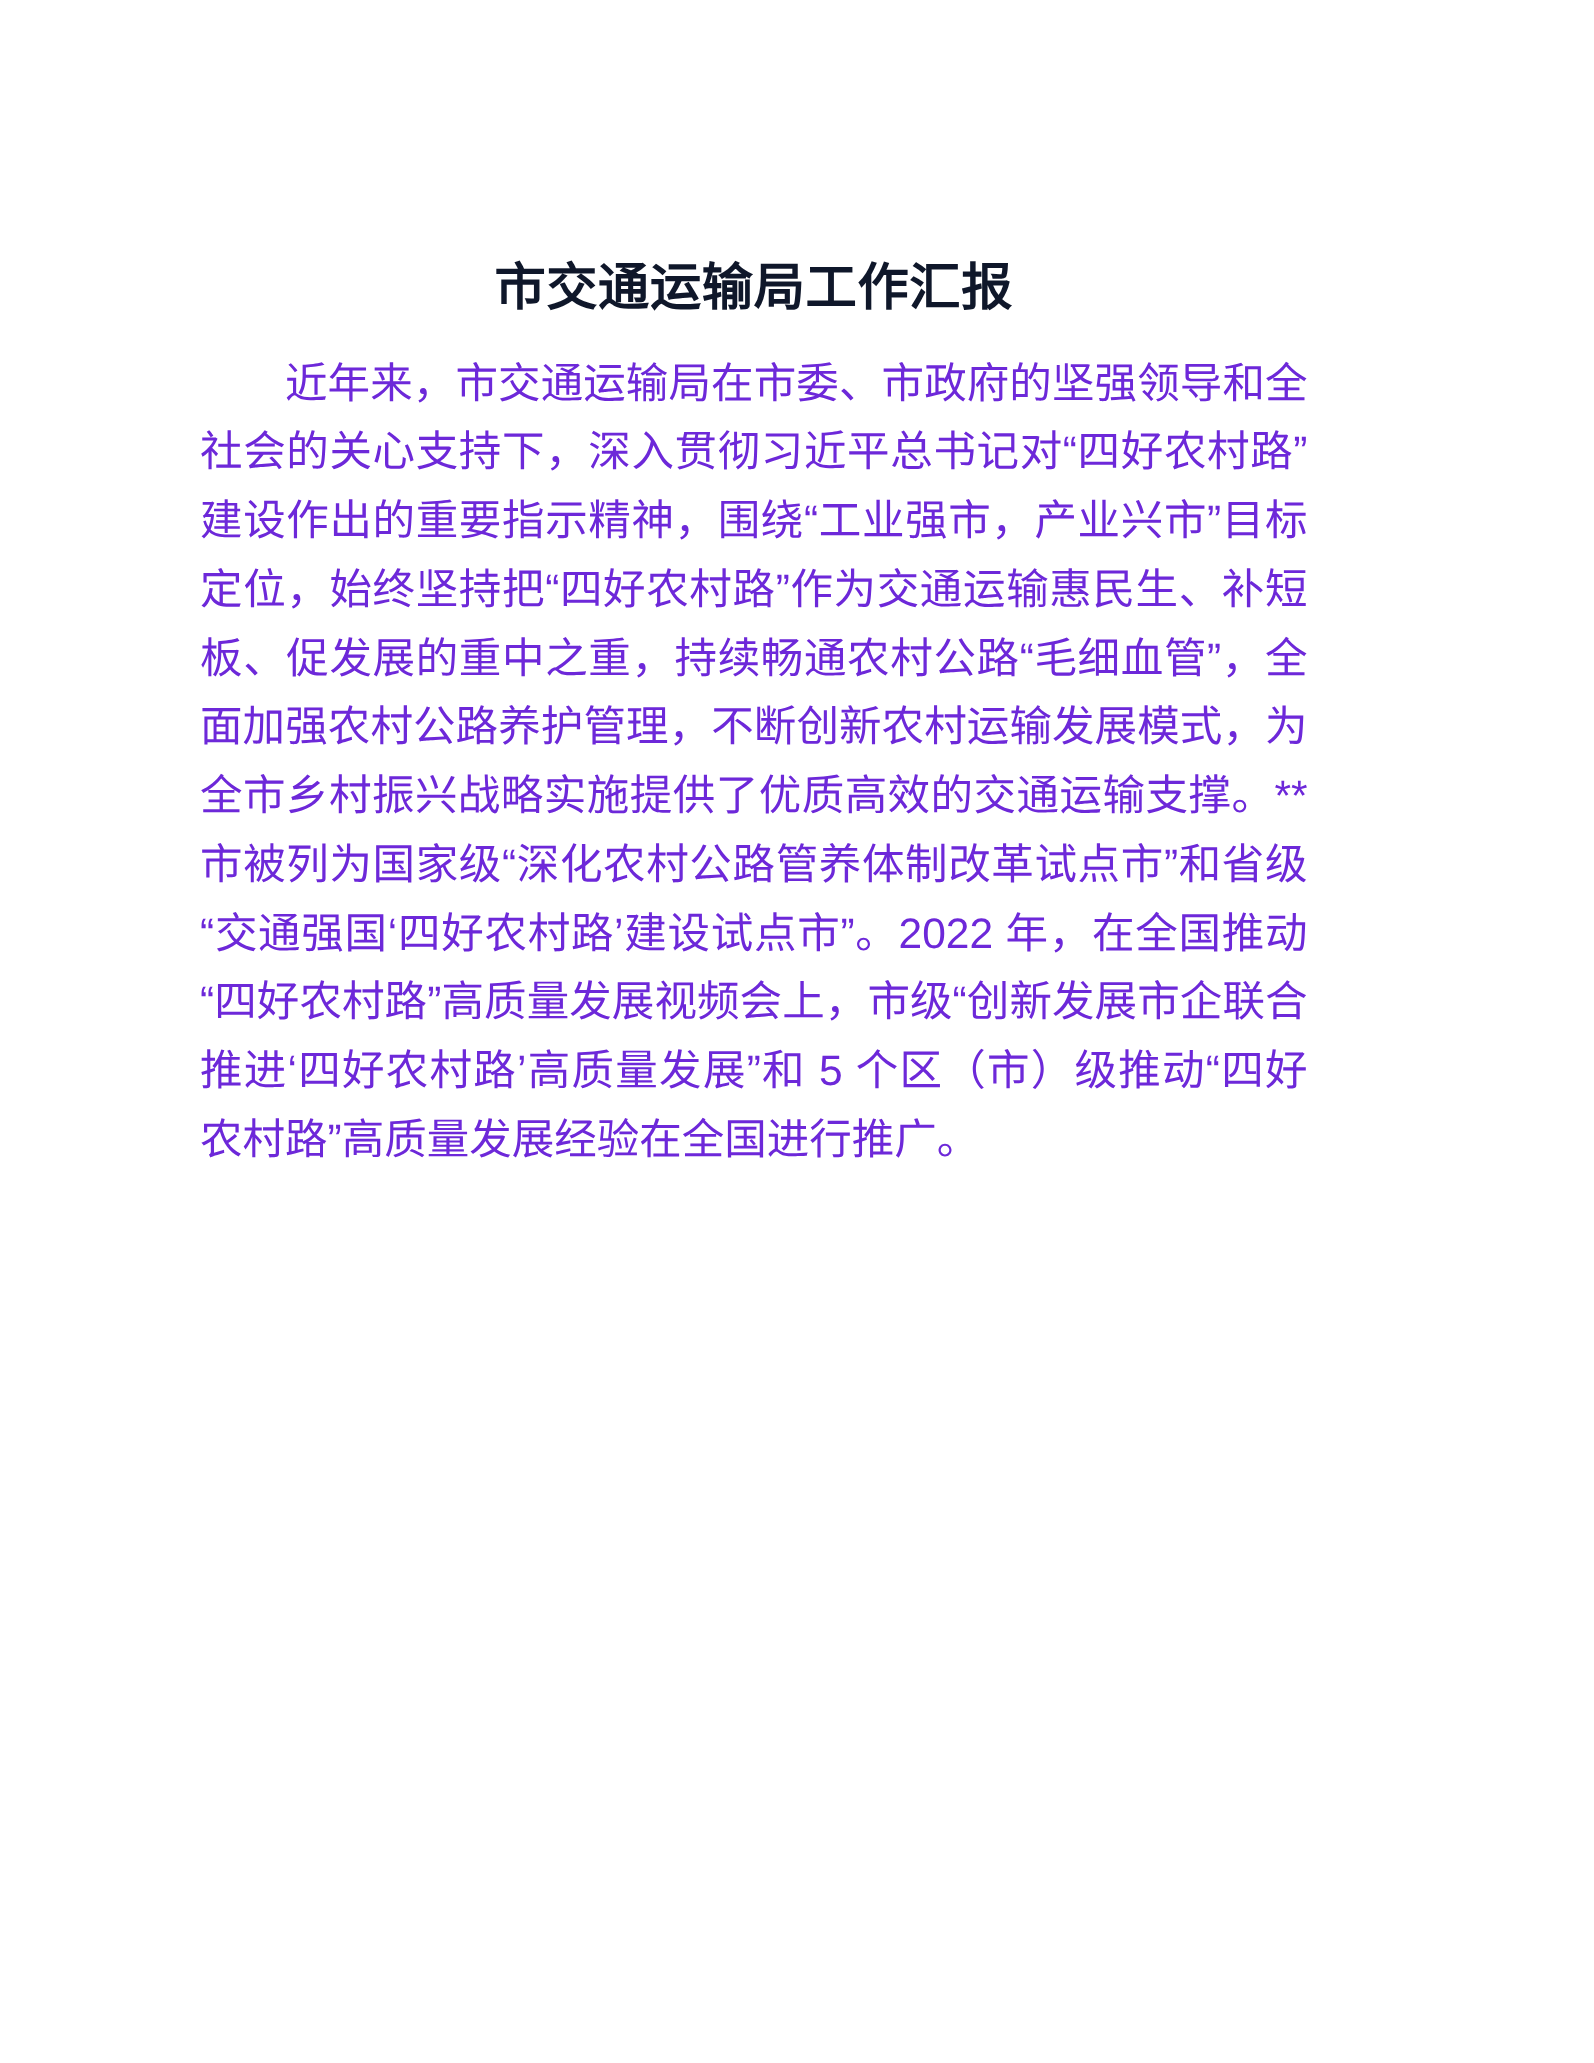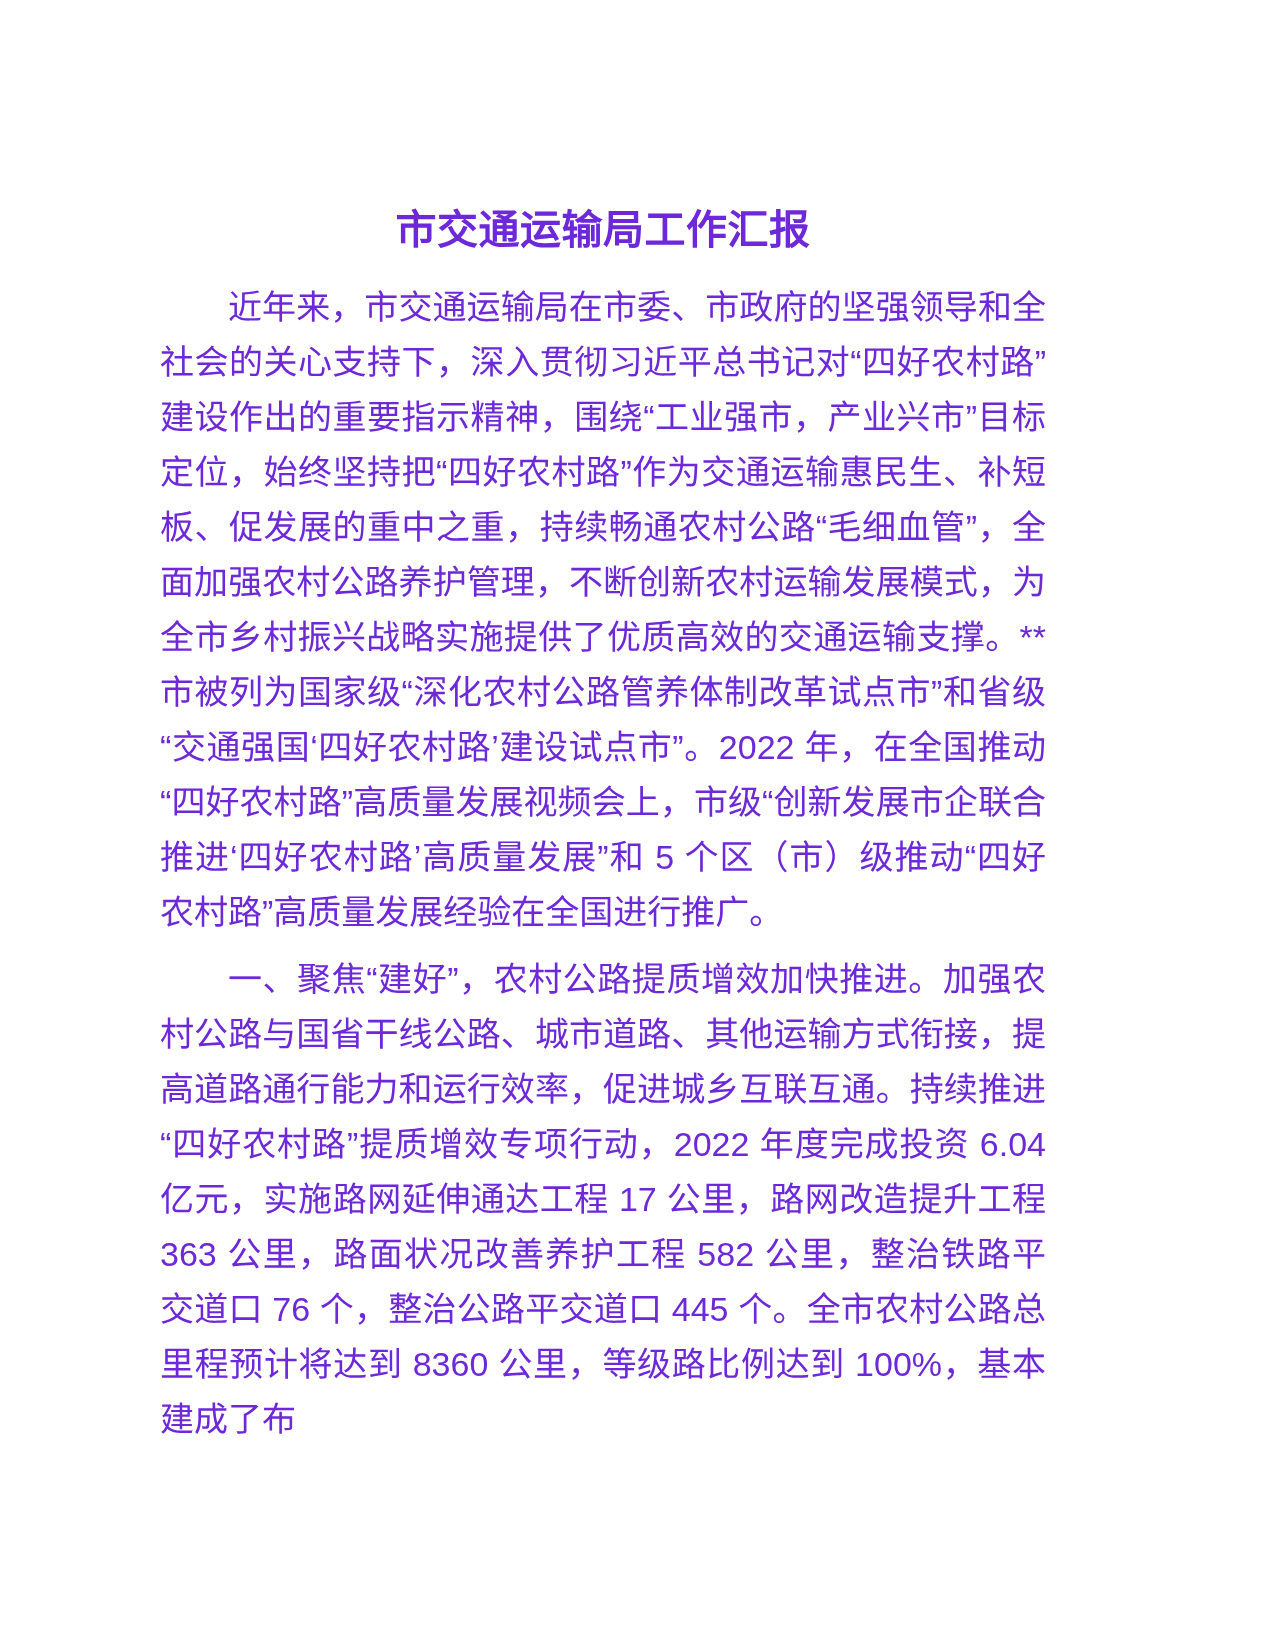--- a/index.html
+++ b/index.html
@@ -31,21 +31,21 @@
   }
 
   .doc-title {
     margin: 0;
     padding: 0;
     font-size: 41px;
     font-weight: 700;
     line-height: 1.25;
     text-align: center;
     letter-spacing: 0.5px;
-    color: #6d28d9;
+    color: #0f172a;
     position: absolute;
     top: 205px;
     left: 0;
     width: 886px;
   }
 
   .body-block {
     position: absolute;
     top: 280px;
     left: 0;
@@ -76,19 +76,18 @@
 <div class="page">
 
   <div class="content">
 
     <h1 class="doc-title">市交通运输局工作汇报</h1>
 
     <div class="body-block">
 
       <p class="para">近年来，市交通运输局在市委、市政府的坚强领导和全社会的关心支持下，深入贯彻习近平总书记对“四好农村路”建设作出的重要指示精神，围绕“工业强市，产业兴市”目标定位，始终坚持把“四好农村路”作为交通运输惠民生、补短板、促发展的重中之重，持续畅通农村公路“毛细血管”，全面加强农村公路养护管理，不断创新农村运输发展模式，为全市乡村振兴战略实施提供了优质高效的交通运输支撑。**市被列为国家级“深化农村公路管养体制改革试点市”和省级“交通强国‘四好农村路’建设试点市”。2022 年，在全国推动“四好农村路”高质量发展视频会上，市级“创新发展市企联合推进‘四好农村路’高质量发展”和 5 个区（市）级推动“四好农村路”高质量发展经验在全国进行推广。</p>
 
-      <p class="para">一、聚焦“建好”，农村公路提质增效加快推进。加强农村公路与国省干线公路、城市道路、其他运输方式衔接，提高道路通行能力和运行效率，促进城乡互联互通。持续推进“四好农村路”提质增效专项行动，2022 年度完成投资 6.04 亿元，实施路网延伸通达工程 17 公里，路网改造提升工程 363 公里，路面状况改善养护工程 582 公里，整治铁路平交道口 76 个，整治公路平交道口 445 个。全市农村公路总里程预计将达到 8360 公里，等级路比例达到 100%，基本建成了布</p>
 
     </div>
 
   </div>
 
 </div>
 
 </body></html>

